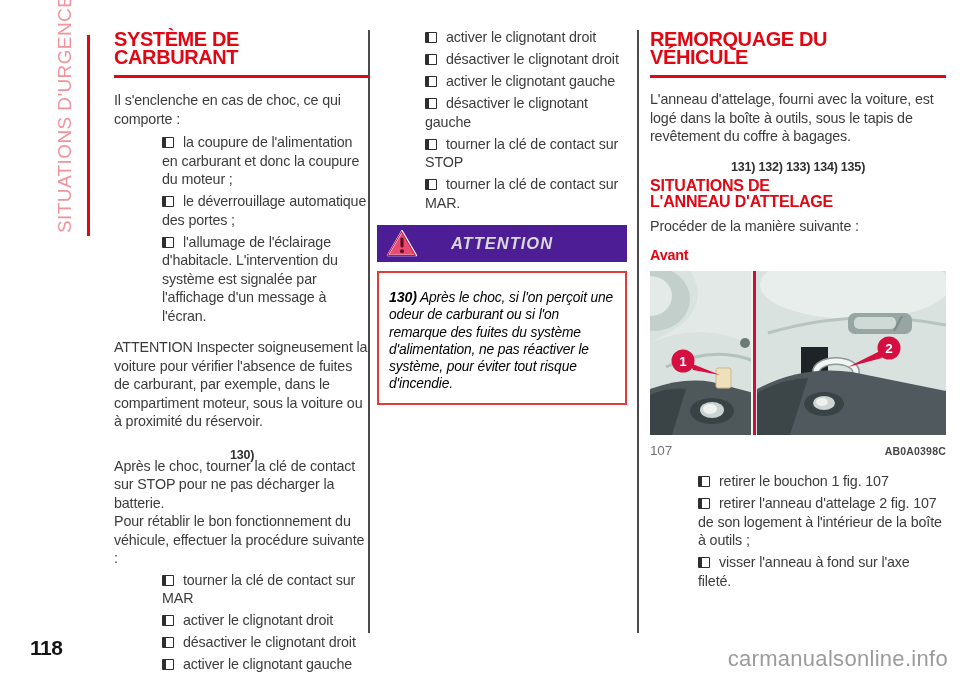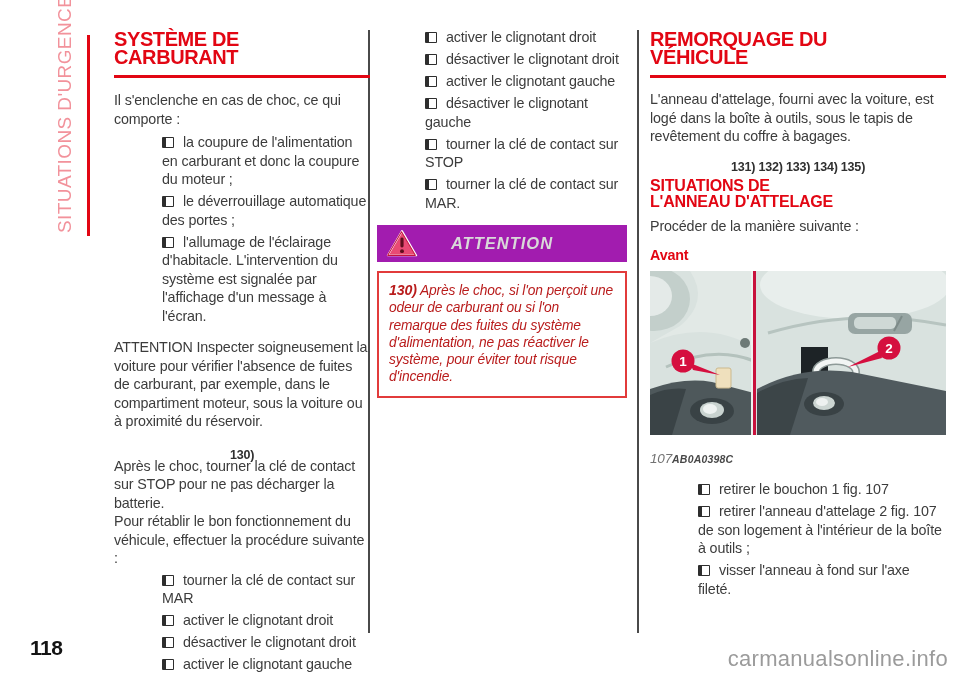--- a/index.html
+++ b/index.html
@@ -20,32 +20,32 @@
   .red-title{color:#e20613;font-weight:bold;font-size:20px;line-height:18px;letter-spacing:-0.4px;}
   .rule{height:3px;background:#e20613;margin-top:9px;}
   .para{margin:0;}
   .mt{margin-top:13px;}
   .li{margin-bottom:3.5px;padding-left:48px;}
   .li .sq{display:inline-block;width:7px;height:9px;border:1.5px solid #2e2e2e;
         border-left-width:4.5px;border-radius:1px;margin-right:9px;vertical-align:-1px;}
   .warnrow{display:flex;align-items:center;gap:6px;margin-top:9px;height:17px;flex-direction:column;}
   .refnum{font-weight:bold;font-size:12.5px;color:#2f2f2f;letter-spacing:-0.2px;}
   
-  .banner{position:relative;margin-top:13px;height:37px;background:#a21caf;
+  .banner{position:relative;margin-top:13px;height:37px;background:#4c1d95;
         display:flex;align-items:center;justify-content:center;}
   .banner .btxt{color:#d9d9d9;font-weight:bold;font-style:italic;font-size:16.5px;letter-spacing:1px;}
   .banner .wtri{position:absolute;left:9px;top:4px;}
   
-  .redbox{margin-top:9px;border:2px solid #e23b3b;padding:9px 10px 10px 10px;
-        font-style:italic;font-size:13.8px;line-height:17.3px;color:#b91c1c;}
+  .redbox{margin-top:9px;border:2px solid #e23b3b;padding:16px 10px 10px 10px;
+        font-style:italic;font-size:13.8px;line-height:17.3px;color:#000000;}
   .redbox b{font-size:14.2px;}
   .subtitle{color:#e20613;font-weight:bold;font-size:16px;line-height:16.5px;letter-spacing:-0.2px;margin-top:9px;}
   .avant{color:#e20613;font-weight:bold;margin-top:11px;}
   .fig{margin-top:6px;display:block;}
-  .figcap{display:flex;align-items:baseline;margin-top:15px;margin-bottom:12px;font-style:italic;}
+  .figcap{display:flex;justify-content:space-between;align-items:baseline;margin-top:7px;margin-bottom:12px;}
   .fignum{color:#737373;font-size:13.5px;}
   .figcode{color:#474747;font-weight:bold;font-size:10.5px;letter-spacing:.2px;}
   .pagenum{position:absolute;left:30px;bottom:18px;font-weight:bold;font-size:21px;
         color:#141414;letter-spacing:-0.5px;}
   .watermark{position:absolute;right:12px;bottom:6px;font-size:22px;color:#9b9b9b;letter-spacing:.3px;}
 </style>
 </head>
 <body>
 
 <div class="page">

